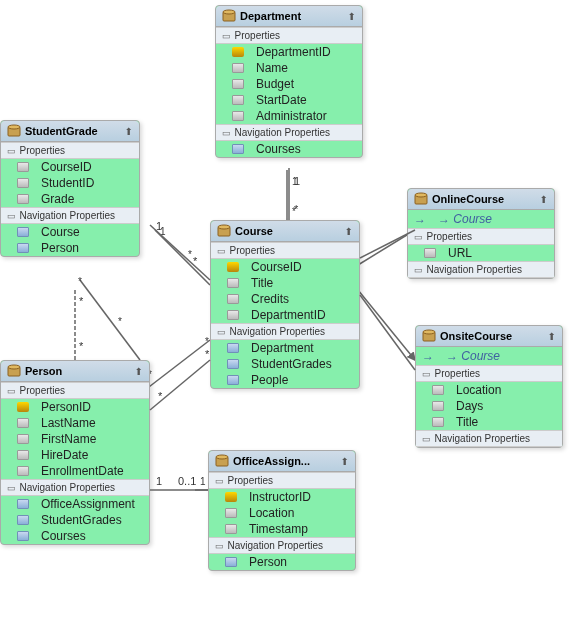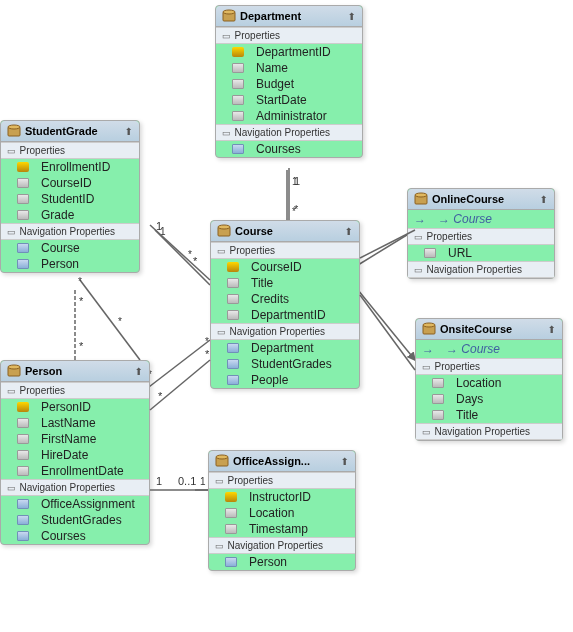--- a/index.html
+++ b/index.html
@@ -230,24 +230,20 @@
         </span>
         <span>StudentGrade</span>
       </div>
       <span class="expand-icon">⬆</span>
     </div>
     <div class="section-header">
       <span class="section-icon">▭</span>
       <span>Properties</span>
     </div>
     <div class="property-item">
-      <span class="icon-key"></span>
-      <span>EnrollmentID</span>
-    </div>
-    <div class="property-item">
       <span class="icon-field"></span>
       <span>CourseID</span>
     </div>
     <div class="property-item">
       <span class="icon-field"></span>
       <span>StudentID</span>
     </div>
     <div class="property-item">
       <span class="icon-field"></span>
       <span>Grade</span>
@@ -396,21 +392,21 @@
     <div class="property-item">
       <span class="icon-field"></span>
       <span>URL</span>
     </div>
     <div class="section-header">
       <span class="section-icon">▭</span>
       <span>Navigation Properties</span>
     </div>
   </div>
 
-  <div class="entity-box" style="left:415px; top:318px; width:148px;">
+  <div class="entity-box" style="left:415px; top:325px; width:148px;">
     <div class="entity-header">
       <div class="entity-header-title">
         <span class="entity-icon">
           <svg width="14" height="14" viewBox="0 0 14 14">
               <rect x="1" y="3" width="12" height="9" rx="1" fill="#c8a050" stroke="#8b6020" stroke-width="1"></rect>
               <ellipse cx="7" cy="3" rx="6" ry="2" fill="#e0b860" stroke="#8b6020" stroke-width="1"></ellipse>
             </svg>
         </span>
         <span>OnsiteCourse</span>
       </div>

